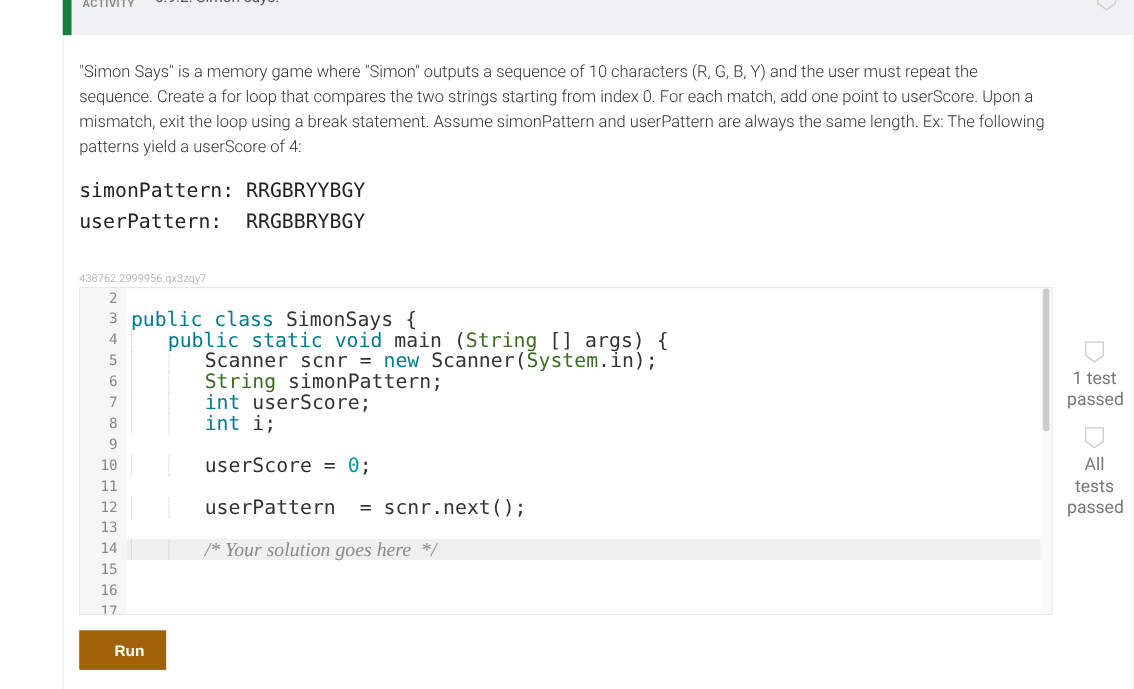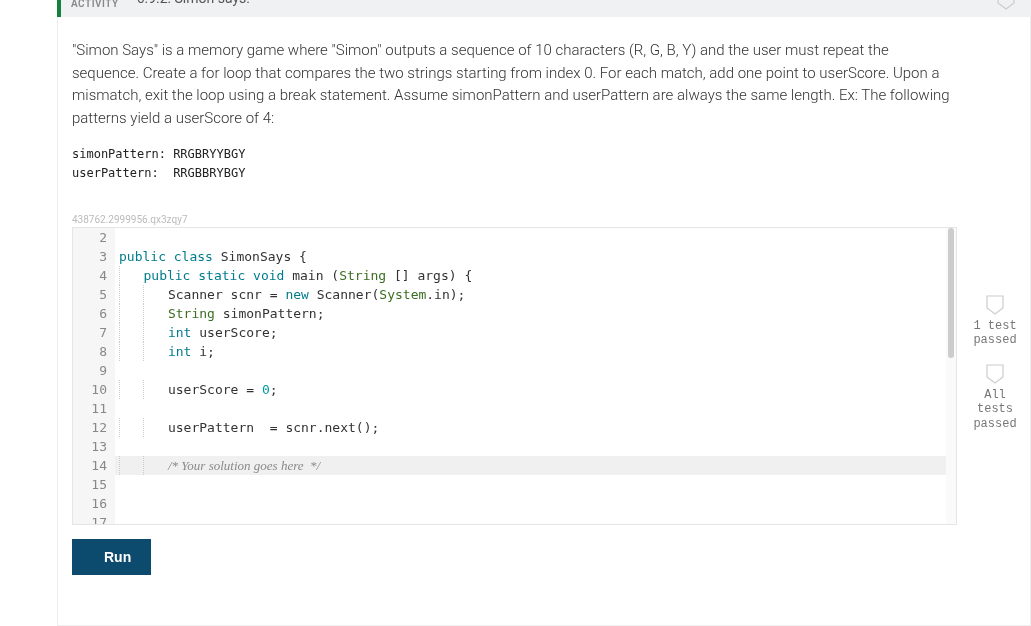--- a/index.html
+++ b/index.html
@@ -8,22 +8,22 @@
       background: #fff;
       color: #333;
       font-size: 14px;
     }
     .container {
       width: 1031px;
       position: relative;
     }
     .header-bar {
       background: #f0f1f2;
-      height: 17px;
-      border-left: 4px solid #15803d;
+      height: 32px;
+      border-left: 8px solid #15803d;
       margin-left: 57px;
       padding-left: 10px;
       display: flex;
       align-items: flex-start;
       position: relative;
       text-align: right;
     }
     .activity-label {
       font-size: 10px;
       font-weight: 600;
@@ -53,21 +53,21 @@
     }
     .problem-text {
       font-size: 15px;
       line-height: 1.5;
       color: #333;
       font-weight: 300;
       max-width: 880px;
     }
     .pattern-block {
       font-family: "Menlo", "Consolas", monospace;
-      font-size: 12px;
+      font-size: 18px;
       line-height: 1.55;
       margin-top: 16px;
       color: #222;
       white-space: pre;
     }
     .qid {
       font-size: 10px;
       color: #bbb;
       margin-top: 32px;
       margin-bottom: 2px;
@@ -86,21 +86,21 @@
       font-family: "Menlo","Consolas",monospace;
       font-size: 13px;
       color: #888;
       text-align: right;
       padding-right: 8px;
     }
     .gutter div { height: 19px; line-height: 19px; }
     .code-area {
       flex: 1;
       font-family: "Menlo","Consolas",monospace;
-      font-size: 13px;
+      font-size: 18px;
       position: relative;
     }
     .code-line {
       height: 19px;
       line-height: 19px;
       white-space: pre;
       padding-left: 4px;
     }
     .hl-line { background: #f0f0f0; }
     .indent-guide {
@@ -125,32 +125,31 @@
       font-weight: 700;
       padding: 10px 20px;
       margin-top: 14px;
       cursor: pointer;
     }
     .run-btn { background:#ee9922; }
     .run-btn { background:#f09000; }
     .run-btn { background:#ec971f; }
     .run-btn { background:#f0941c; }
     .run-btn { background:#ee9827; }
-    .run-btn { background:#0c4a6e;padding-left:32px; }
+    .run-btn { background:#a16207;padding-left:32px; }
 
     .status-col {
       position: absolute;
       right: 10px;
       top: 278px;
       width: 50px;
       text-align: center;
-      font-size: 12px;
+      font-size: 16px;
       color: #777;
       line-height: 1.2;
-      font-family: Liberation Mono, monospace;
     }
     .status-item { margin-bottom: 16px; }
     .shield {
       width: 18px; height: 20px;
       margin: 0 auto 4px;
       display: block;
     }
     .shield svg { display:block; }
 
     .scrollbar-v {

